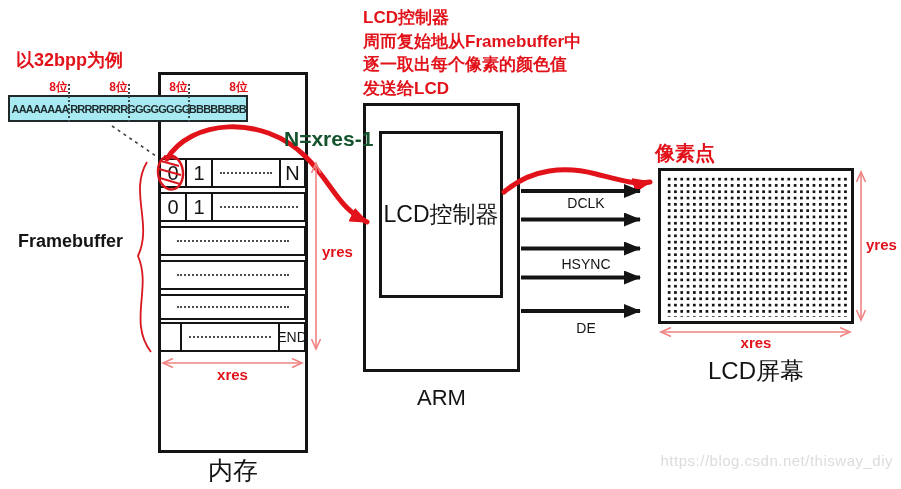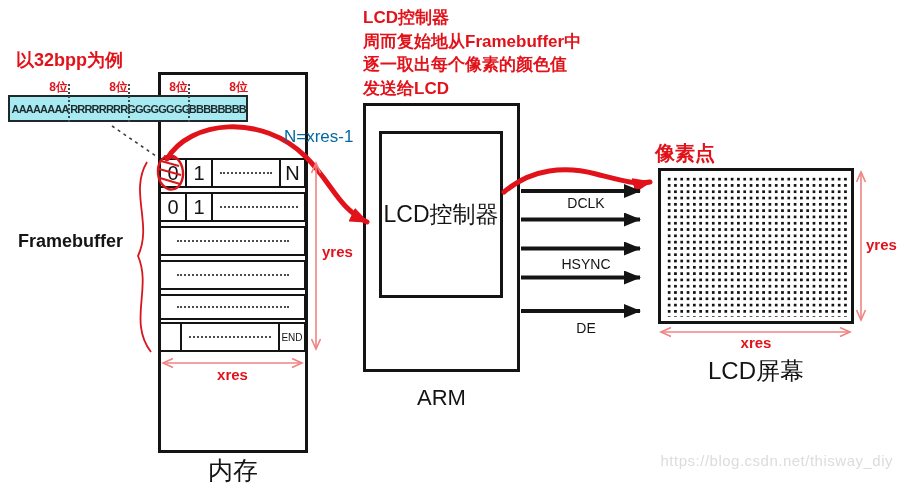--- a/index.html
+++ b/index.html
@@ -30,21 +30,21 @@
   .fb-row {
     left:159px; width:147px; height:30px; border:2.5px solid #141414;
     background:#fff; display:flex; align-items:stretch; z-index:2;
   }
   .fb-cell { display:flex; align-items:center; justify-content:center; font-size:20px; color:#141414; }
   .fb-cell.div-r { border-right:2px solid #141414; }
   .fb-cell.div-l { border-left:2px solid #141414; }
   .dots { flex:1; display:flex; align-items:center; justify-content:center; }
   .dots i { display:block; border-top:2px dotted #4c4c4c; }
   .fb-label { left:18px; top:231px; font-size:18px; font-weight:bold; color:#141414; }
-  .n-label { left:284px; top:127px; font-size:17px; font-weight:normal; color:#0369a1; z-index:11; }
+  .n-label { left:284px; top:127px; font-size:21px; font-weight:bold; color:#14532d; z-index:11; }
   .yres-left { left:322px; top:243px; font-size:15px; font-weight:bold; color:#e2121a; }
   .xres-left { left:159px; top:366px; width:147px; text-align:center; font-size:15px; font-weight:bold; color:#e2121a; }
   .mem-label { left:158px; top:454px; width:150px; text-align:center; font-size:25px; color:#141414; }
 
   
   .ctrl-note { left:363px; top:6px; font-size:17px; font-weight:bold; color:#e2121a; line-height:23.5px; white-space:nowrap; }
   .arm-box { left:363px; top:103px; width:157px; height:269px; border:3.5px solid #141414; z-index:1; }
   .lcdc-box {
     left:379px; top:131px; width:124px; height:167px; border:3.5px solid #141414;
     display:flex; align-items:center; justify-content:center; z-index:2; background:#fff;
@@ -130,21 +130,21 @@
     <div class="dots">
         <i style="width:112px;"></i>
       </div>
   </div>
 
   <div class="abs fb-row" style="top:322px;">
     <div class="fb-cell div-r" style="width:21px;"></div>
     <div class="dots">
         <i style="width:82px;"></i>
       </div>
-    <div class="fb-cell div-l" style="width:26px; font-size:10px;">END</div>
+    <div class="fb-cell div-l" style="width:26px; font-size:14px;">END</div>
   </div>
 
   <div class="abs fb-label">Framebuffer</div>
   <div class="abs n-label">N=xres-1</div>
   <div class="abs yres-left">yres</div>
   <div class="abs xres-left">xres</div>
   <div class="abs mem-label">内存</div>
 
   <div class="abs ctrl-note">
     <div>LCD控制器</div>

